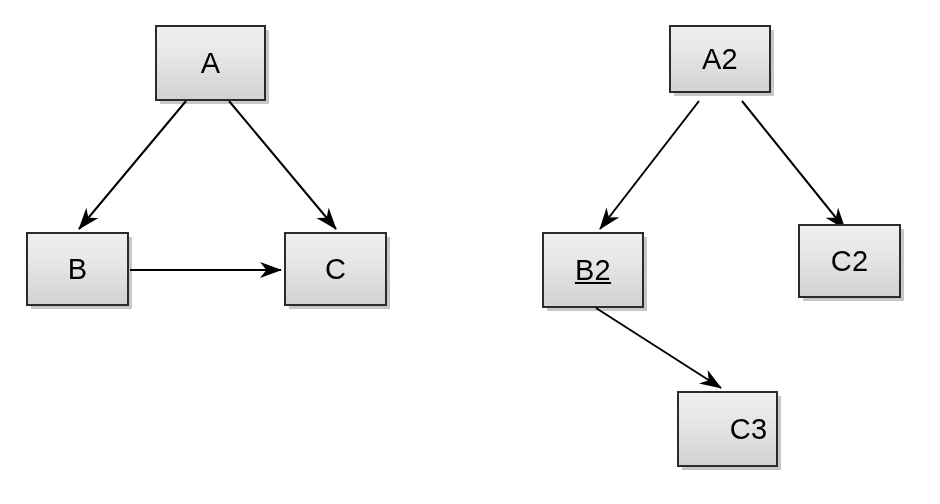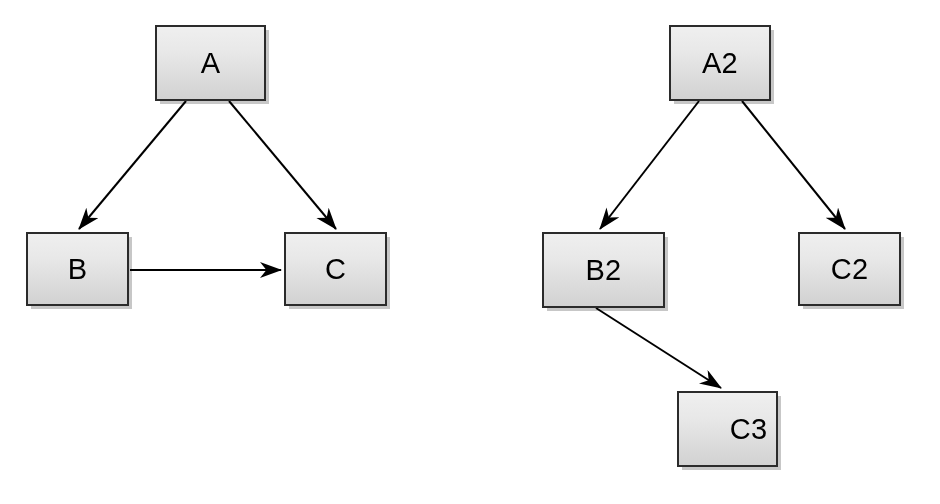--- a/index.html
+++ b/index.html
@@ -72,27 +72,27 @@
   <div id="node-layer">
       <div class="node" style="left: 155px; top: 25px; width: 111px; height: 76px;">
         <span class="node-label">A</span>
       </div>
       <div class="node" style="left: 26px; top: 232px; width: 103px; height: 74px;">
         <span class="node-label">B</span>
       </div>
       <div class="node" style="left: 284px; top: 232px; width: 103px; height: 74px;">
         <span class="node-label">C</span>
       </div>
-      <div class="node" style="left: 669px; top: 25px; width: 102px; height: 76px;">
+      <div class="node" style="left: 669px; top: 25px; width: 102px; height: 68px;">
         <span class="node-label">A2</span>
       </div>
-      <div class="node" style="left: 542px; top: 232px; width: 123px; height: 76px;">
+      <div class="node" style="left: 542px; top: 232px; width: 102px; height: 76px; text-decoration: underline;">
         <span class="node-label">B2</span>
       </div>
-      <div class="node" style="left: 798px; top: 232px; width: 103px; height: 74px;">
+      <div class="node" style="left: 798px; top: 224px; width: 103px; height: 74px;">
         <span class="node-label">C2</span>
       </div>
       <div class="node" style="left: 677px; top: 391px; width: 101px; height: 76px; padding-left: 42px;">
         <span class="node-label">C3</span>
       </div>
     </div>
 
 </div>
 
 </body></html>

